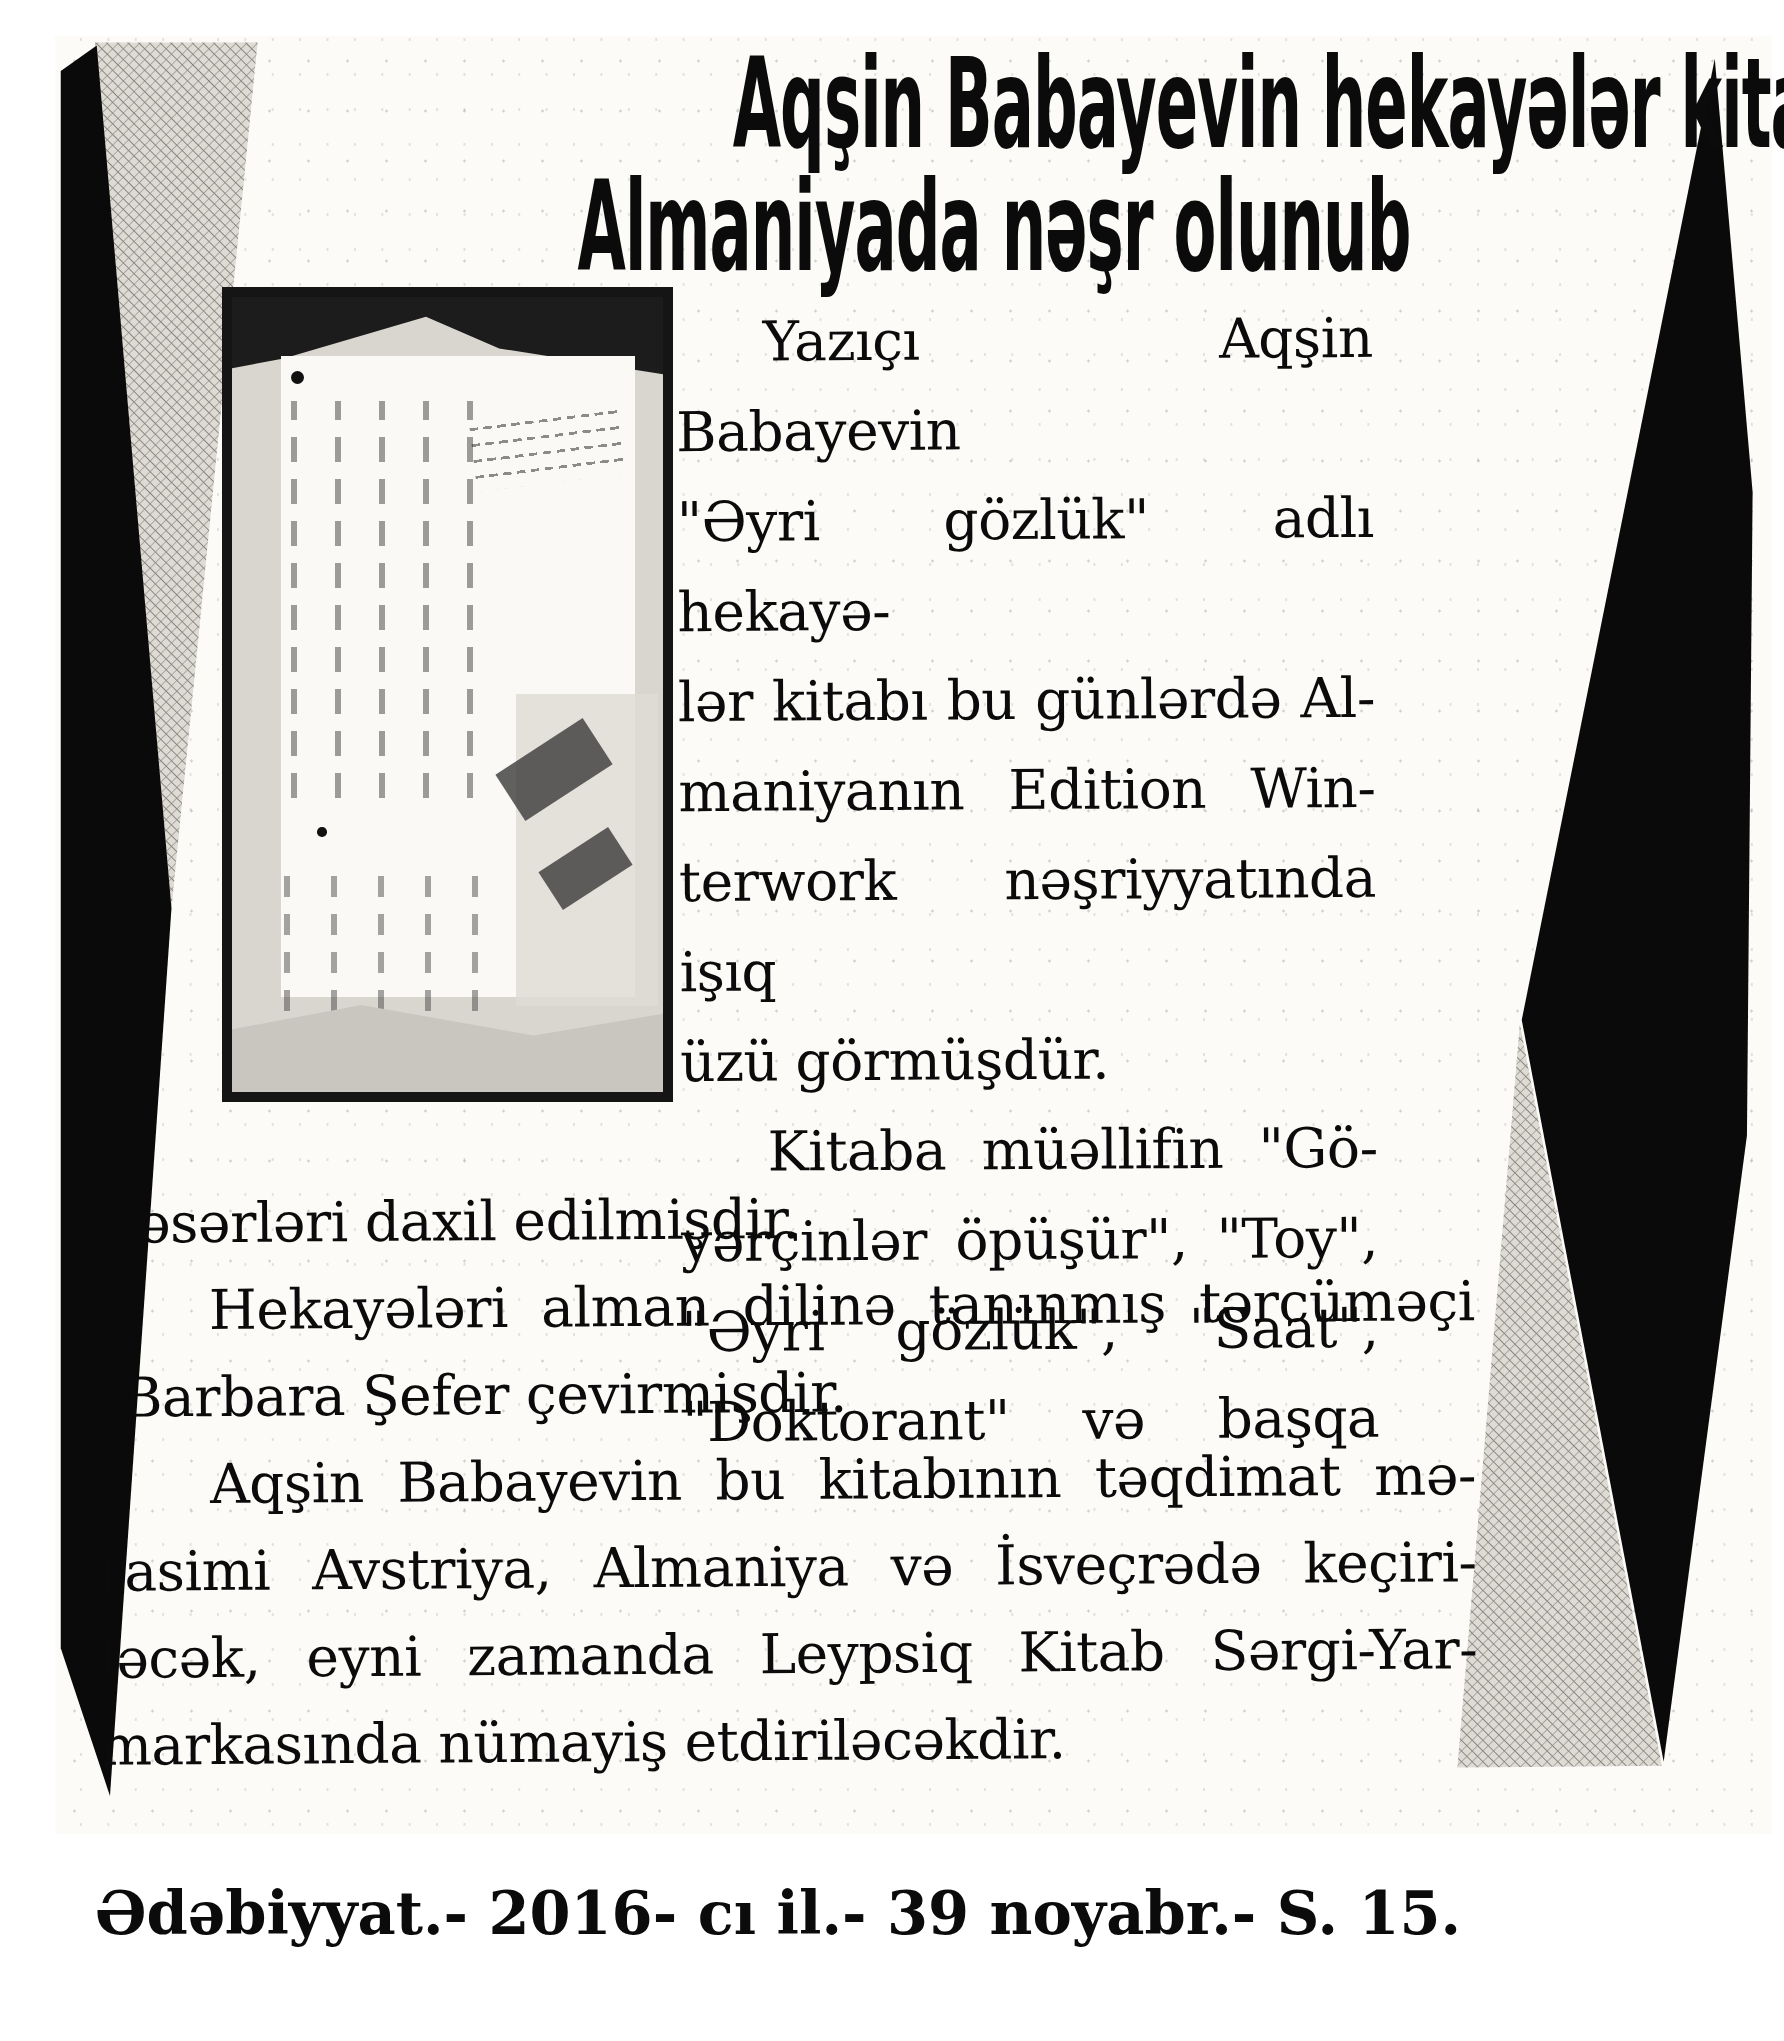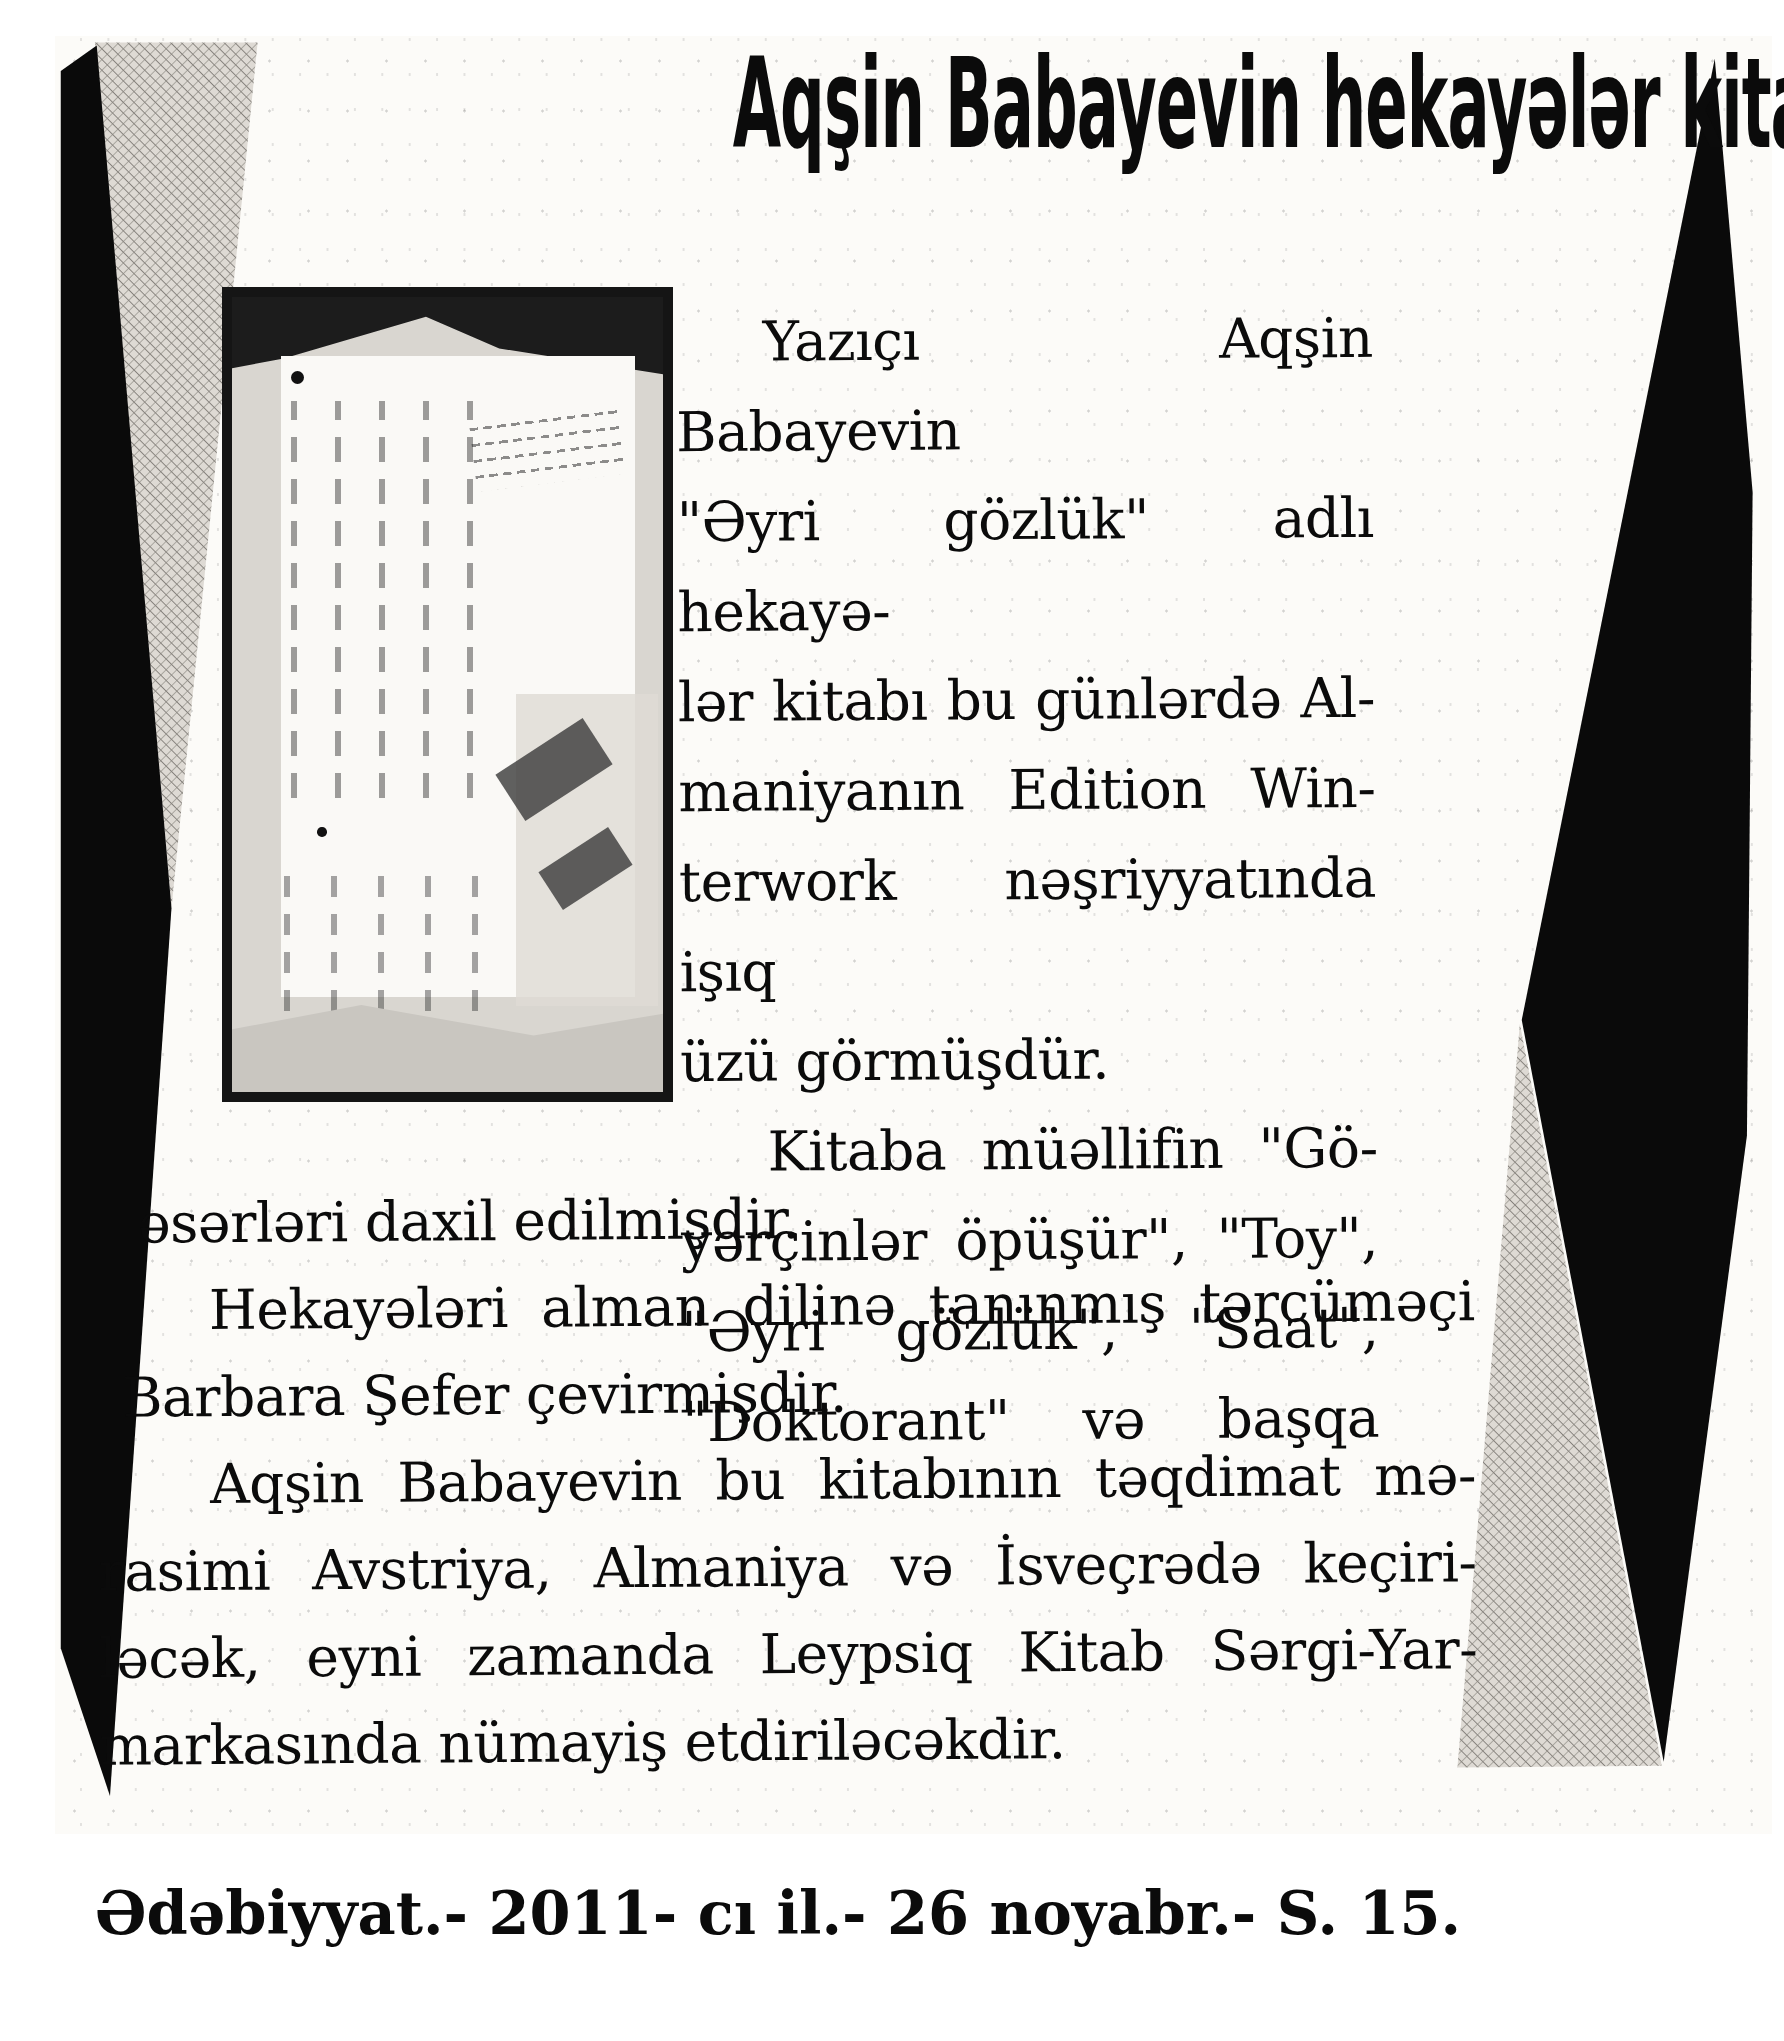--- a/index.html
+++ b/index.html
@@ -132,20 +132,21 @@
       </pattern>
     </defs>
     <polygon points="100,45 272,45 181,960" fill="url(#xh)"></polygon>
     <polygon points="64,75 102,48 181,960 116,1898 64,1742" fill="#0a0a0a"></polygon>
     <polygon points="1606,1082 1756,1866 1540,1868" fill="url(#xh)"></polygon>
     <polygon points="1812,62 1852,520 1846,1200 1758,1862 1608,1078" fill="#0a0a0a"></polygon>
   </svg>
 
   <div id="headline">
     <div class="hl-line"><span>Aqşin Babayevin hekayələr kitabı</span></div>
+    <div class="hl-line"><span>Almaniyada nəşr olunub</span></div>
   </div>
 
   <div id="photo" class="xhatch">
     <div class="ph-ridge"></div>
     <div class="ph-book"></div>
     <div class="ph-stripes-a"></div>
     <div class="ph-stripes-b"></div>
     <div class="ph-script"></div>
     <div class="ph-wash"></div>
     <div class="ph-smudge sm1" class_x=""></div>
@@ -171,16 +172,16 @@
   <div id="body">
     <div class="jline p-last shift-a">əsərləri daxil edilmişdir.</div>
     <div class="jline p-first">Hekayələri alman dilinə tanınmış tərcüməçi</div>
     <div class="jline p-last shift-b">Barbara Şefer çevirmişdir.</div>
     <div class="jline p-first">Aqşin Babayevin bu kitabının təqdimat mə-</div>
     <div class="jline">rasimi Avstriya, Almaniya və İsveçrədə keçiri-</div>
     <div class="jline">ləcək, eyni zamanda Leypsiq Kitab Sərgi-Yar-</div>
     <div class="jline p-last">markasında nümayiş etdiriləcəkdir.</div>
   </div>
 
-  <div id="footer">Ədəbiyyat.- 2011- cı il.- 26 noyabr.- S. 15.</div>
+  <div id="footer">Ədəbiyyat.- 2016- cı il.- 39 noyabr.- S. 15.</div>
 
 </div>
 
 
 </body></html>

